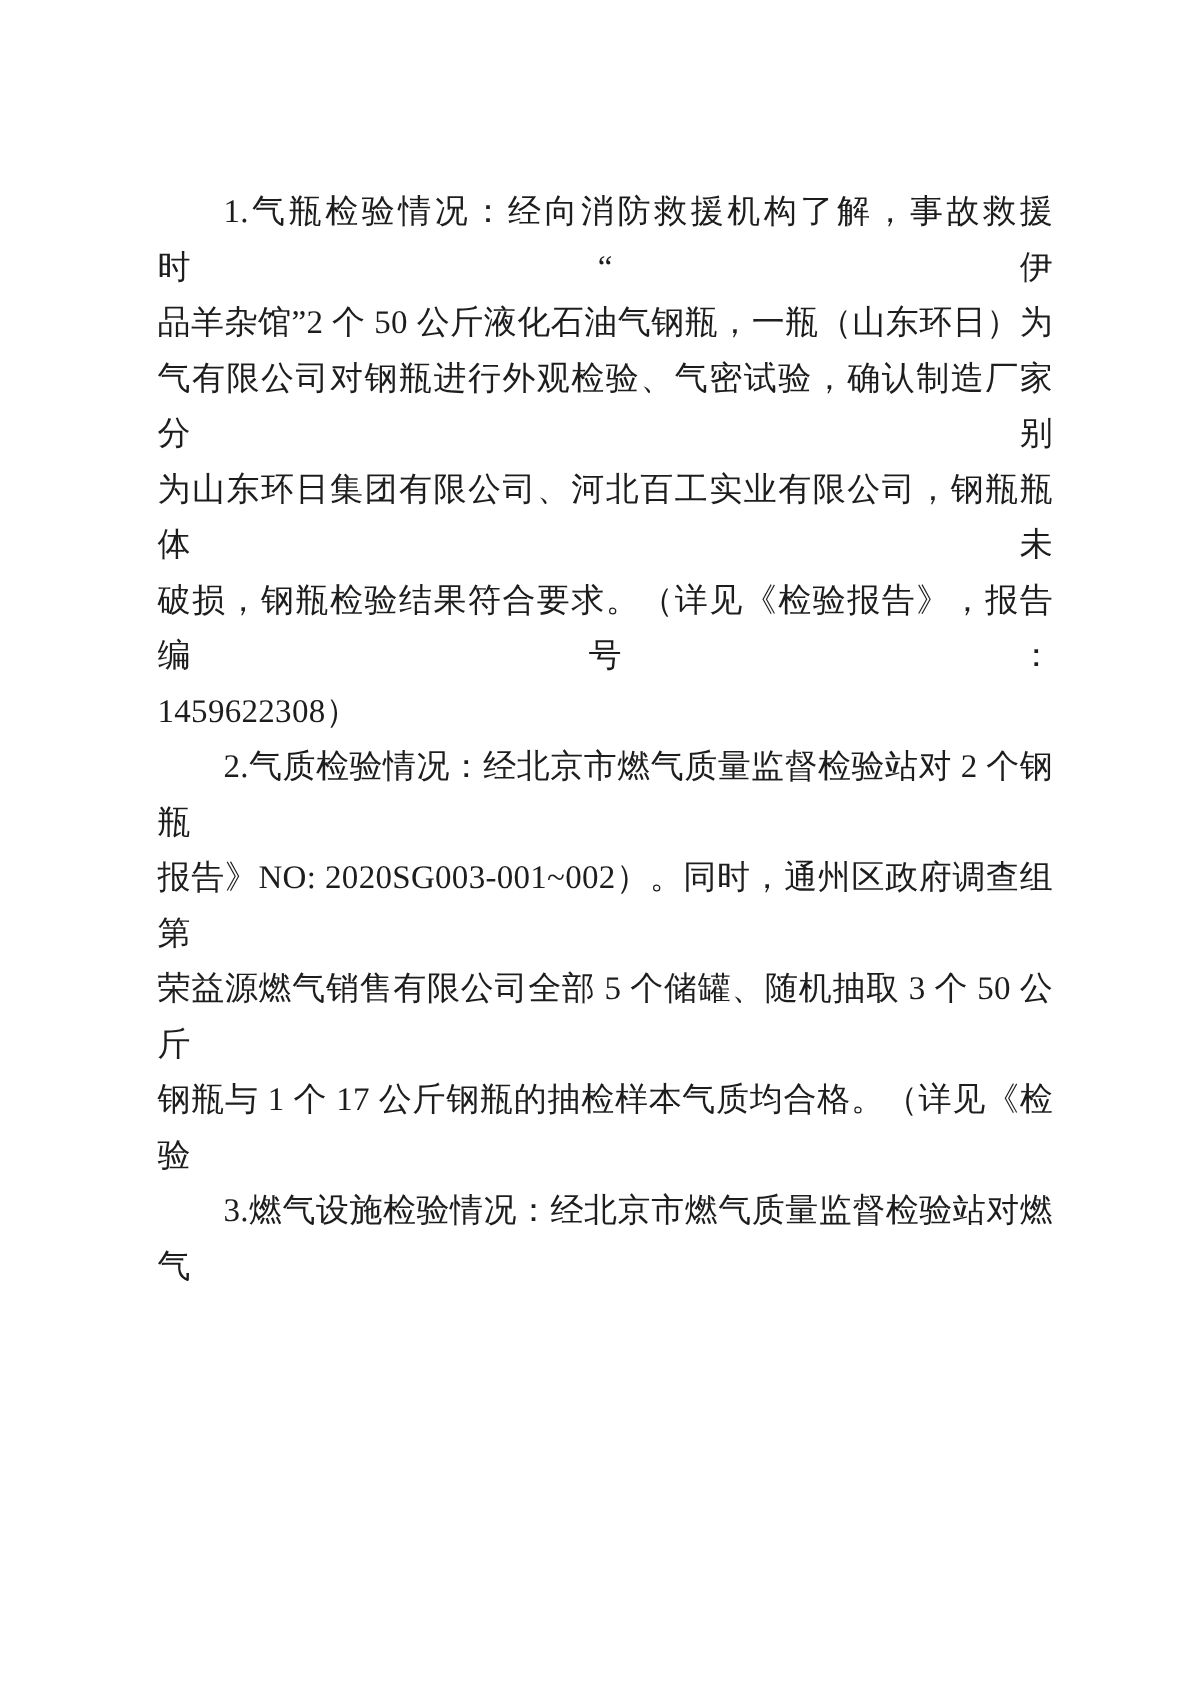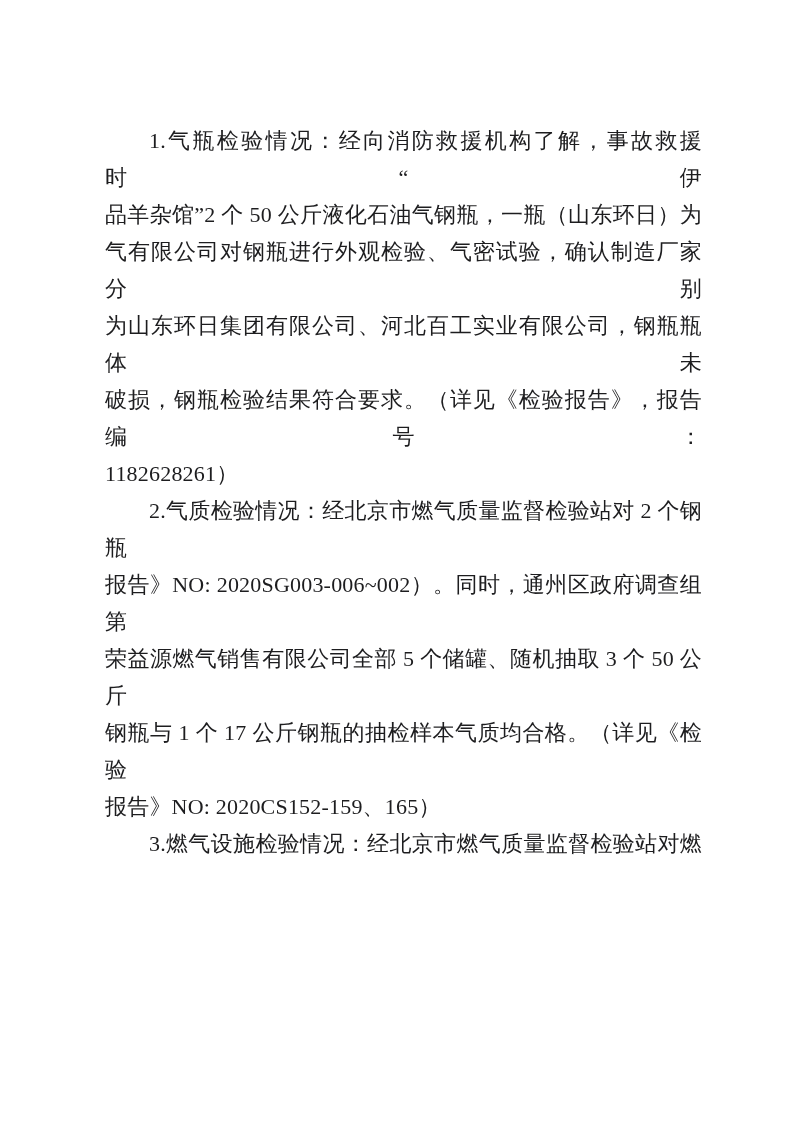--- a/index.html
+++ b/index.html
@@ -54,28 +54,27 @@
 <body>
 
 <div class="page">
   <div class="text-block" style="color: rgb(29, 29, 31);">
       <div class="para body">
         <div class="line indent">1.气瓶检验情况：经向消防救援机构了解，事故救援时“伊</div>
         <div class="line">品羊杂馆”2 个 50 公斤液化石油气钢瓶，一瓶（山东环日）为</div>
         <div class="line">气有限公司对钢瓶进行外观检验、气密试验，确认制造厂家分别</div>
         <div class="line">为山东环日集团有限公司、河北百工实业有限公司，钢瓶瓶体未</div>
         <div class="line">破损，钢瓶检验结果符合要求。（详见《检验报告》，报告编号：</div>
-        <div class="line no-just">1182628261）</div>
+        <div class="line no-just">1459622308）</div>
       </div>
       <div class="para body">
         <div class="line indent">2.气质检验情况：经北京市燃气质量监督检验站对 2 个钢瓶</div>
-        <div class="line">报告》NO: 2020SG003-006~002）。同时，通州区政府调查组第</div>
+        <div class="line">报告》NO: 2020SG003-001~002）。同时，通州区政府调查组第</div>
         <div class="line">荣益源燃气销售有限公司全部 5 个储罐、随机抽取 3 个 50 公斤</div>
         <div class="line">钢瓶与 1 个 17 公斤钢瓶的抽检样本气质均合格。（详见《检验</div>
-        <div class="line no-just">报告》NO: 2020CS152-159、165）</div>
       </div>
       <div class="para body">
         <div class="line indent">3.燃气设施检验情况：经北京市燃气质量监督检验站对燃气</div>
         <div class="line">管路气密性、灶具燃烧器、调压器检验，燃气管路气密性符合标</div>
       </div>
     </div>
   <div class="page-number">7</div>
 </div>
 
 </body></html>

